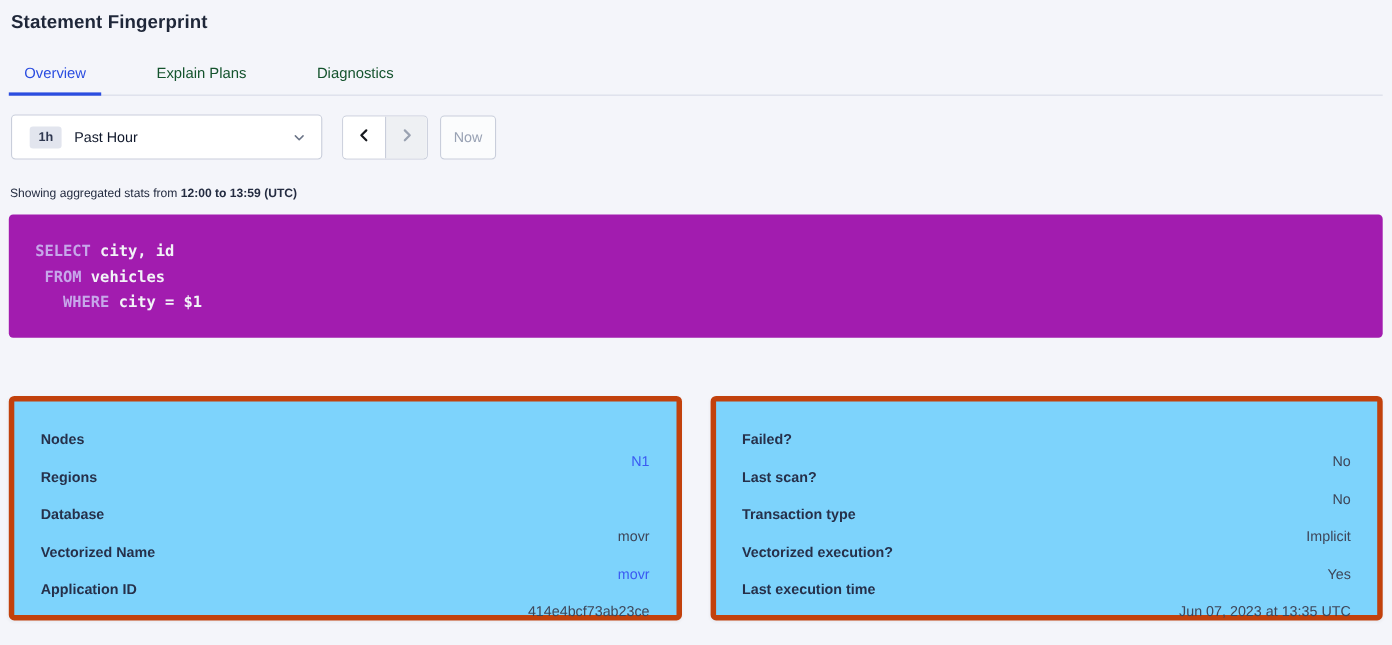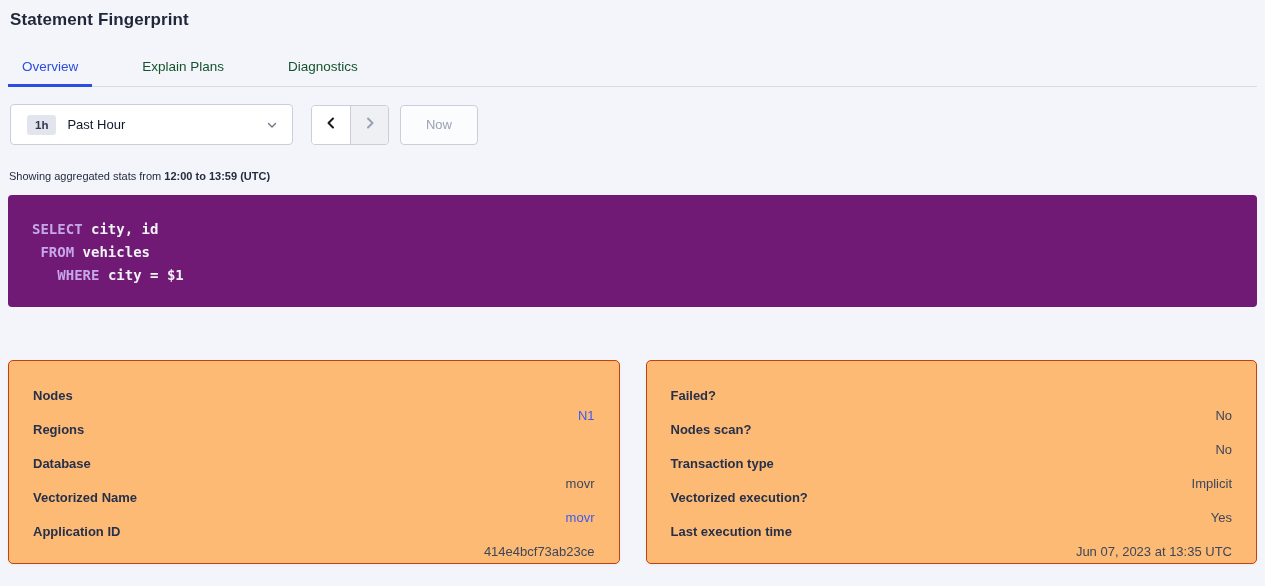--- a/index.html
+++ b/index.html
@@ -89,21 +89,21 @@
     border: none;
     cursor: pointer;
   }
   .arrow-btn.next {
     background: #eef0f3;
     border-left: 1px solid #c9cedb;
     cursor: default;
   }
   .now-btn {
     margin-left: 11px;
-    width: 78px; height: 40px;
+    width: 51px; height: 40px;
     background: #fbfcfd;
     border: 1px solid #c9cedb;
     border-radius: 4px;
     color: #99a2b4;
     font-size: 13px;
     font-family: "Liberation Sans", sans-serif;
     cursor: default;
   }
 
   
@@ -111,21 +111,21 @@
     margin-top: 25px;
     margin-left: 1px;
     font-size: 11px;
     color: #242c41;
   }
   .stats-line .bold { font-weight: 700; }
 
   
   .sql-box {
     margin-top: 13px;
-    background: #701a75;
+    background: #a21caf;
     border-radius: 4px;
     padding: 23px 24px 26px;
     height: 112px;
   }
   .sql-box pre {
     font-family: "DejaVu Sans Mono", "Liberation Mono", monospace;
     font-size: 14px;
     font-weight: 600;
     line-height: 23px;
     color: #f2f3f7;
@@ -134,22 +134,22 @@
   .sql-keyword { color: #c7a7ea; }
 
   
   .cards {
     display: flex;
     gap: 26px;
     margin-top: 53px;
   }
   .card {
     flex: 1;
-    background: #fdba74;
-    border: 1px solid #c2410c;
+    background: #7dd3fc;
+    border: 5px solid #c2410c;
     border-radius: 5px;
     box-shadow: 0 1px 3px rgba(24,33,66,0.05);
     padding: 17px 24px;
     height: 204px;
   }
   .card-row {
     height: 34px;
     display: flex;
     align-items: center;
     justify-content: space-between;
@@ -241,21 +241,21 @@
         <span class="row-value">414e4bcf73ab23ce</span>
       </div>
     </section>
 
     <section class="card">
       <div class="card-row">
         <span class="row-label">Failed?</span>
         <span class="row-value">No</span>
       </div>
       <div class="card-row">
-        <span class="row-label">Nodes scan?</span>
+        <span class="row-label">Last scan?</span>
         <span class="row-value">No</span>
       </div>
       <div class="card-row">
         <span class="row-label">Transaction type</span>
         <span class="row-value">Implicit</span>
       </div>
       <div class="card-row">
         <span class="row-label">Vectorized execution?</span>
         <span class="row-value">Yes</span>
       </div>

